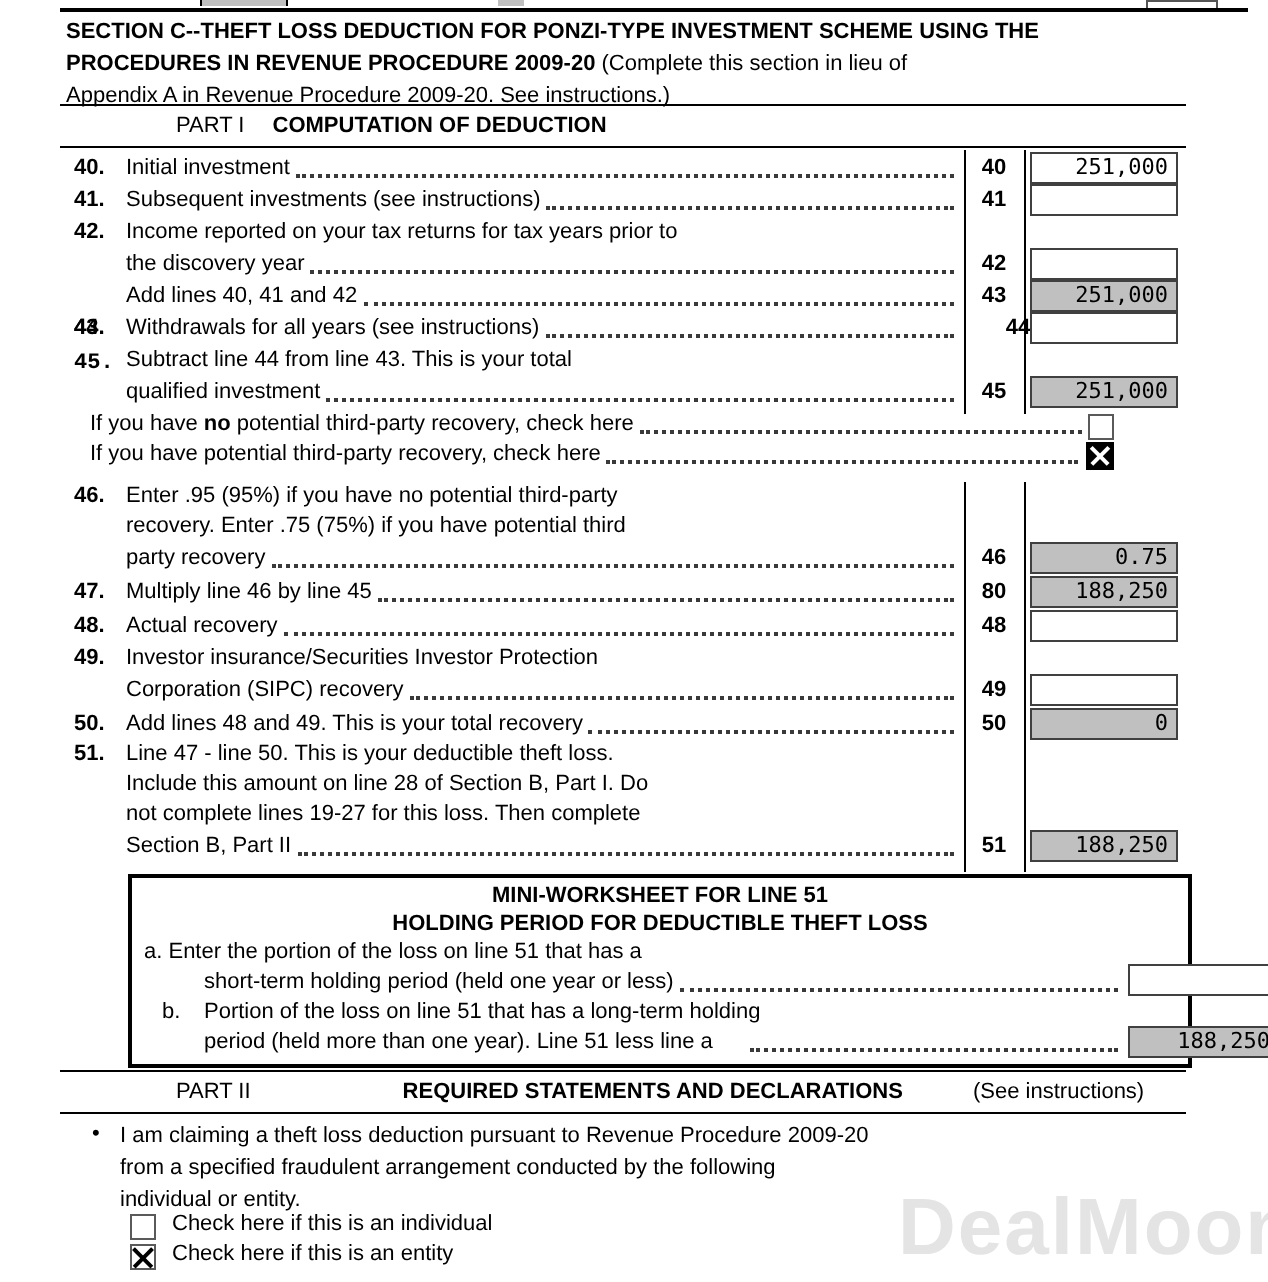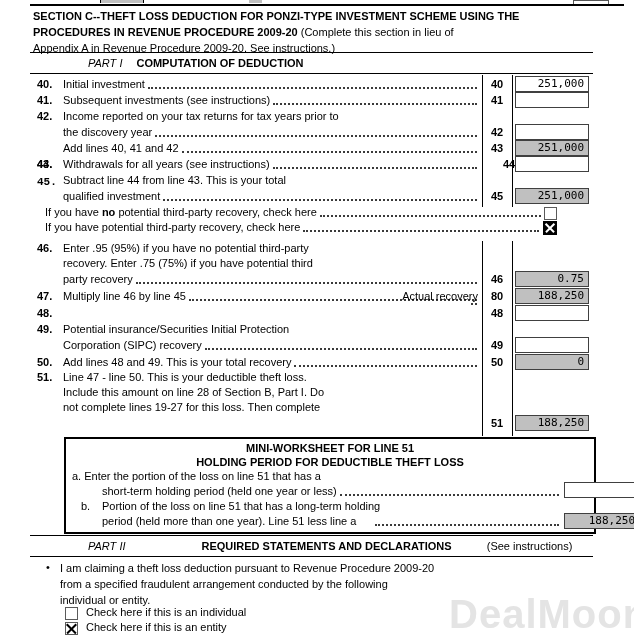--- a/index.html
+++ b/index.html
@@ -1,20 +1,20 @@
 <!DOCTYPE html>
 <html><head>
 <meta charset="utf-8">
 <style>
   html,body{margin:0;padding:0;background:#fff;}
   .page{position:relative;width:634px;height:641px;background:#ffffff;overflow:hidden;
         font-family:"Liberation Sans",sans-serif;font-size:11px;color:#000;}
   .line{position:absolute;display:flex;align-items:flex-end;white-space:pre;height:13px;line-height:13px;}
   .b{font-weight:bold;}
-  .i{font-style:italic;text-align:right;}
+  .i{text-align:right;}
   .leader{flex:1;min-width:6px;border-bottom:2px dotted #3a3a3a;margin:0 1px 2px 3px;}
   .hr{position:absolute;height:2px;background:#000;}
   .hr.thin{height:1px;}
   .vline{position:absolute;width:1px;background:#000;}
   .rownum{position:absolute;left:37px;font-weight:bold;height:13px;line-height:13px;}
   .numcol{position:absolute;left:484px;width:26px;text-align:center;font-weight:bold;height:13px;line-height:13px;}
   .vbox{position:absolute;left:515px;width:68px;height:14px;border:1px solid #404040;background:#fff;
         font-family:"DejaVu Sans Mono",monospace;font-size:11px;line-height:14px;text-align:right;padding-right:4px;}
   .vbox.gray{background:#c0c0c0;}
   .minibox .vbox{left:498px;width:70px;}
@@ -109,39 +109,40 @@
   <div class="line" style="left:63px;top:273px;right:156px;"><span>party recovery</span><span class="leader"></span></div>
   <div class="numcol" style="top:273px;">46</div>
   <div class="vbox gray" style="top:271px;">0.75</div>
 
   <div class="rownum" style="top:290px;">47.</div>
   <div class="line" style="left:63px;top:290px;right:156px;"><span>Multiply line 46 by line 45</span><span class="leader"></span></div>
   <div class="numcol" style="top:290px;">80</div>
   <div class="vbox gray" style="top:288px;">188,250</div>
 
   <div class="rownum" style="top:307px;">48.</div>
-  <div class="line" style="left:63px;top:290px;right:156px;flex-direction:column;"><span>Actual recovery</span><span class="leader"></span></div>
+  <div class="line" style="left:63px;top:307px;right:156px;"><span>Actual recovery</span><span class="leader"></span></div>
   <div class="numcol" style="top:307px;">48</div>
   <div class="vbox" style="top:305px;"></div>
 
   <div class="rownum" style="top:323px;">49.</div>
-  <div class="line" style="left:63px;top:323px;"><span>Potential insurance/Securities Initial Protection</span></div>
+  <div class="line" style="left:63px;top:323px;"><span>Investor insurance/Securities Investor Protection</span></div>
   <div class="line" style="left:63px;top:339px;right:156px;"><span>Corporation (SIPC) recovery</span><span class="leader"></span></div>
   <div class="numcol" style="top:339px;">49</div>
   <div class="vbox" style="top:337px;"></div>
 
   <div class="rownum" style="top:356px;">50.</div>
   <div class="line" style="left:63px;top:356px;right:156px;"><span>Add lines 48 and 49. This is your total recovery</span><span class="leader"></span></div>
   <div class="numcol" style="top:356px;">50</div>
   <div class="vbox gray" style="top:354px;">0</div>
 
   <div class="rownum" style="top:371px;">51.</div>
   <div class="line" style="left:63px;top:371px;"><span>Line 47 - line 50. This is your deductible theft loss.</span></div>
   <div class="line" style="left:63px;top:386px;"><span>Include this amount on line 28 of Section B, Part I. Do</span></div>
   <div class="line" style="left:63px;top:401px;"><span>not complete lines 19-27 for this loss. Then complete</span></div>
+  <div class="line" style="left:63px;top:417px;right:156px;"><span>Section B, Part II</span><span class="leader"></span></div>
   <div class="numcol" style="top:417px;">51</div>
   <div class="vbox gray" style="top:415px;">188,250</div>
 
   <div class="minibox">
     <div class="mini-title" style="top:3px;">MINI-WORKSHEET FOR LINE 51</div>
     <div class="mini-title" style="top:17px;">HOLDING PERIOD FOR DEDUCTIBLE THEFT LOSS</div>
     <div class="line" style="left:6px;top:31px;"><span>a. Enter the portion of the loss on line 51 that has a</span></div>
     <div class="line" style="left:36px;top:46px;right:34px;"><span>short-term holding period (held one year or less)</span><span class="leader"></span></div>
     <div class="vbox" style="top:43px;"></div>
     <div class="line" style="left:15px;top:61px;"><span>b.</span></div>

